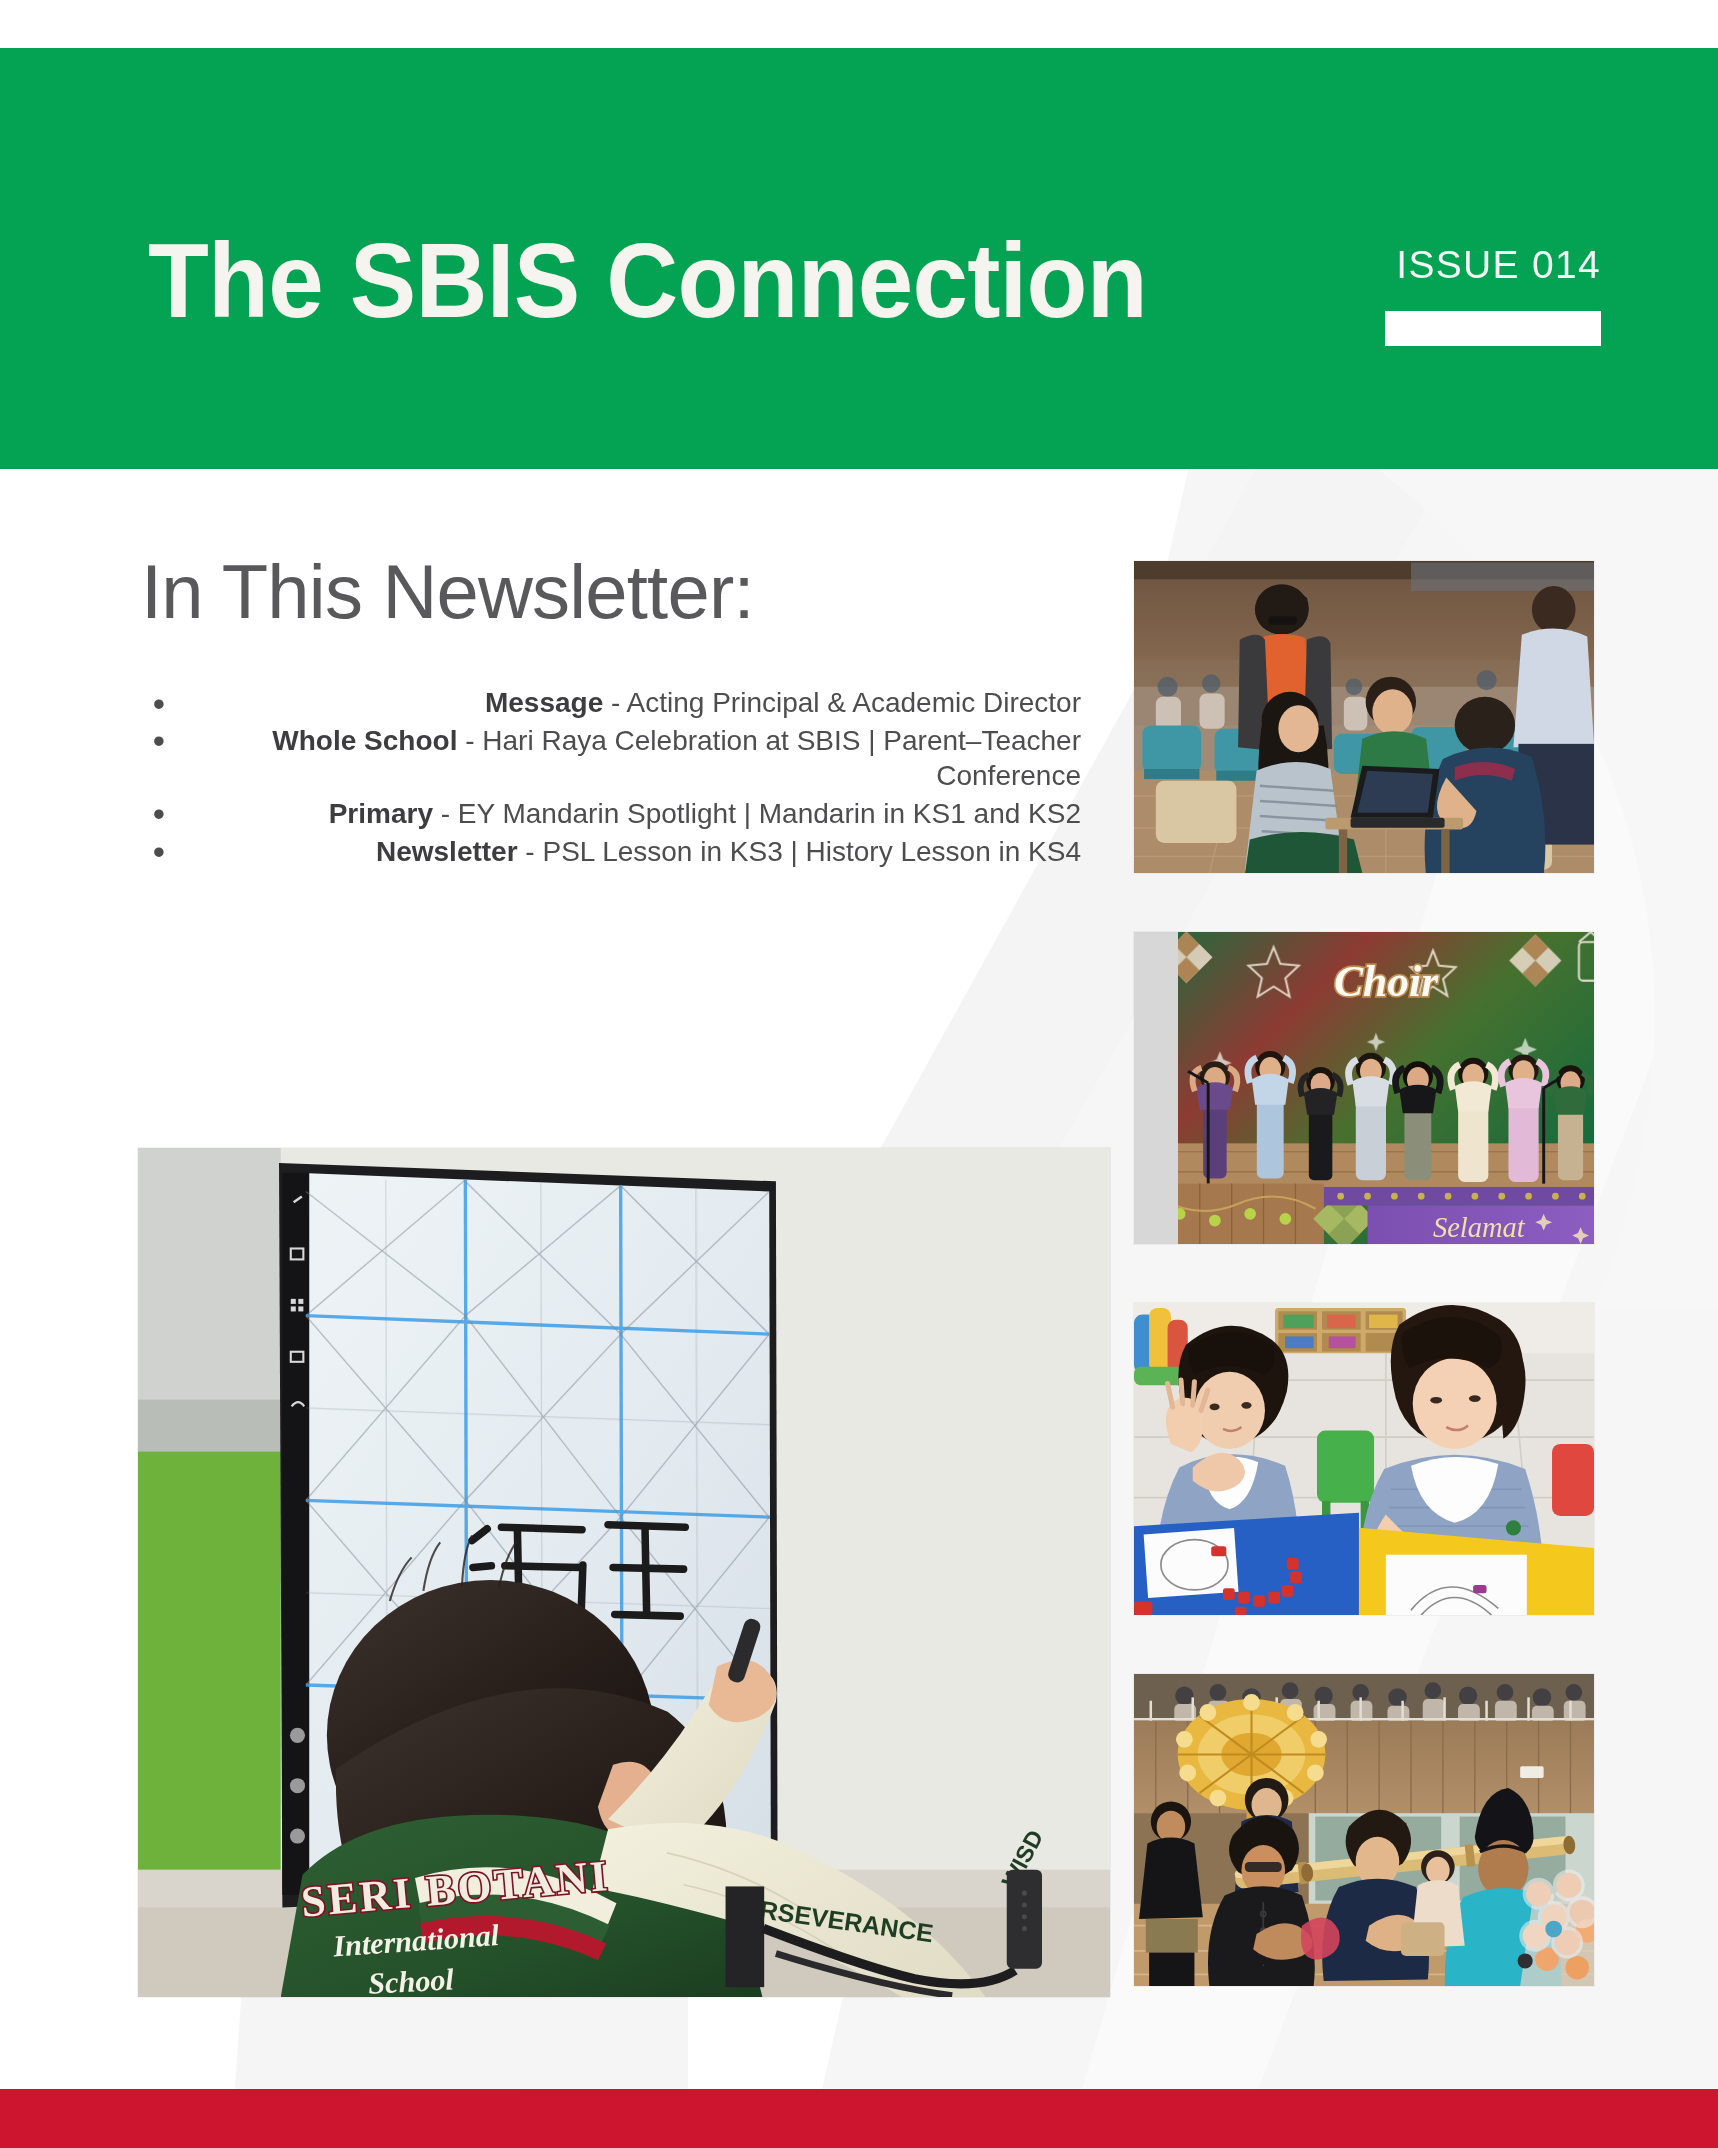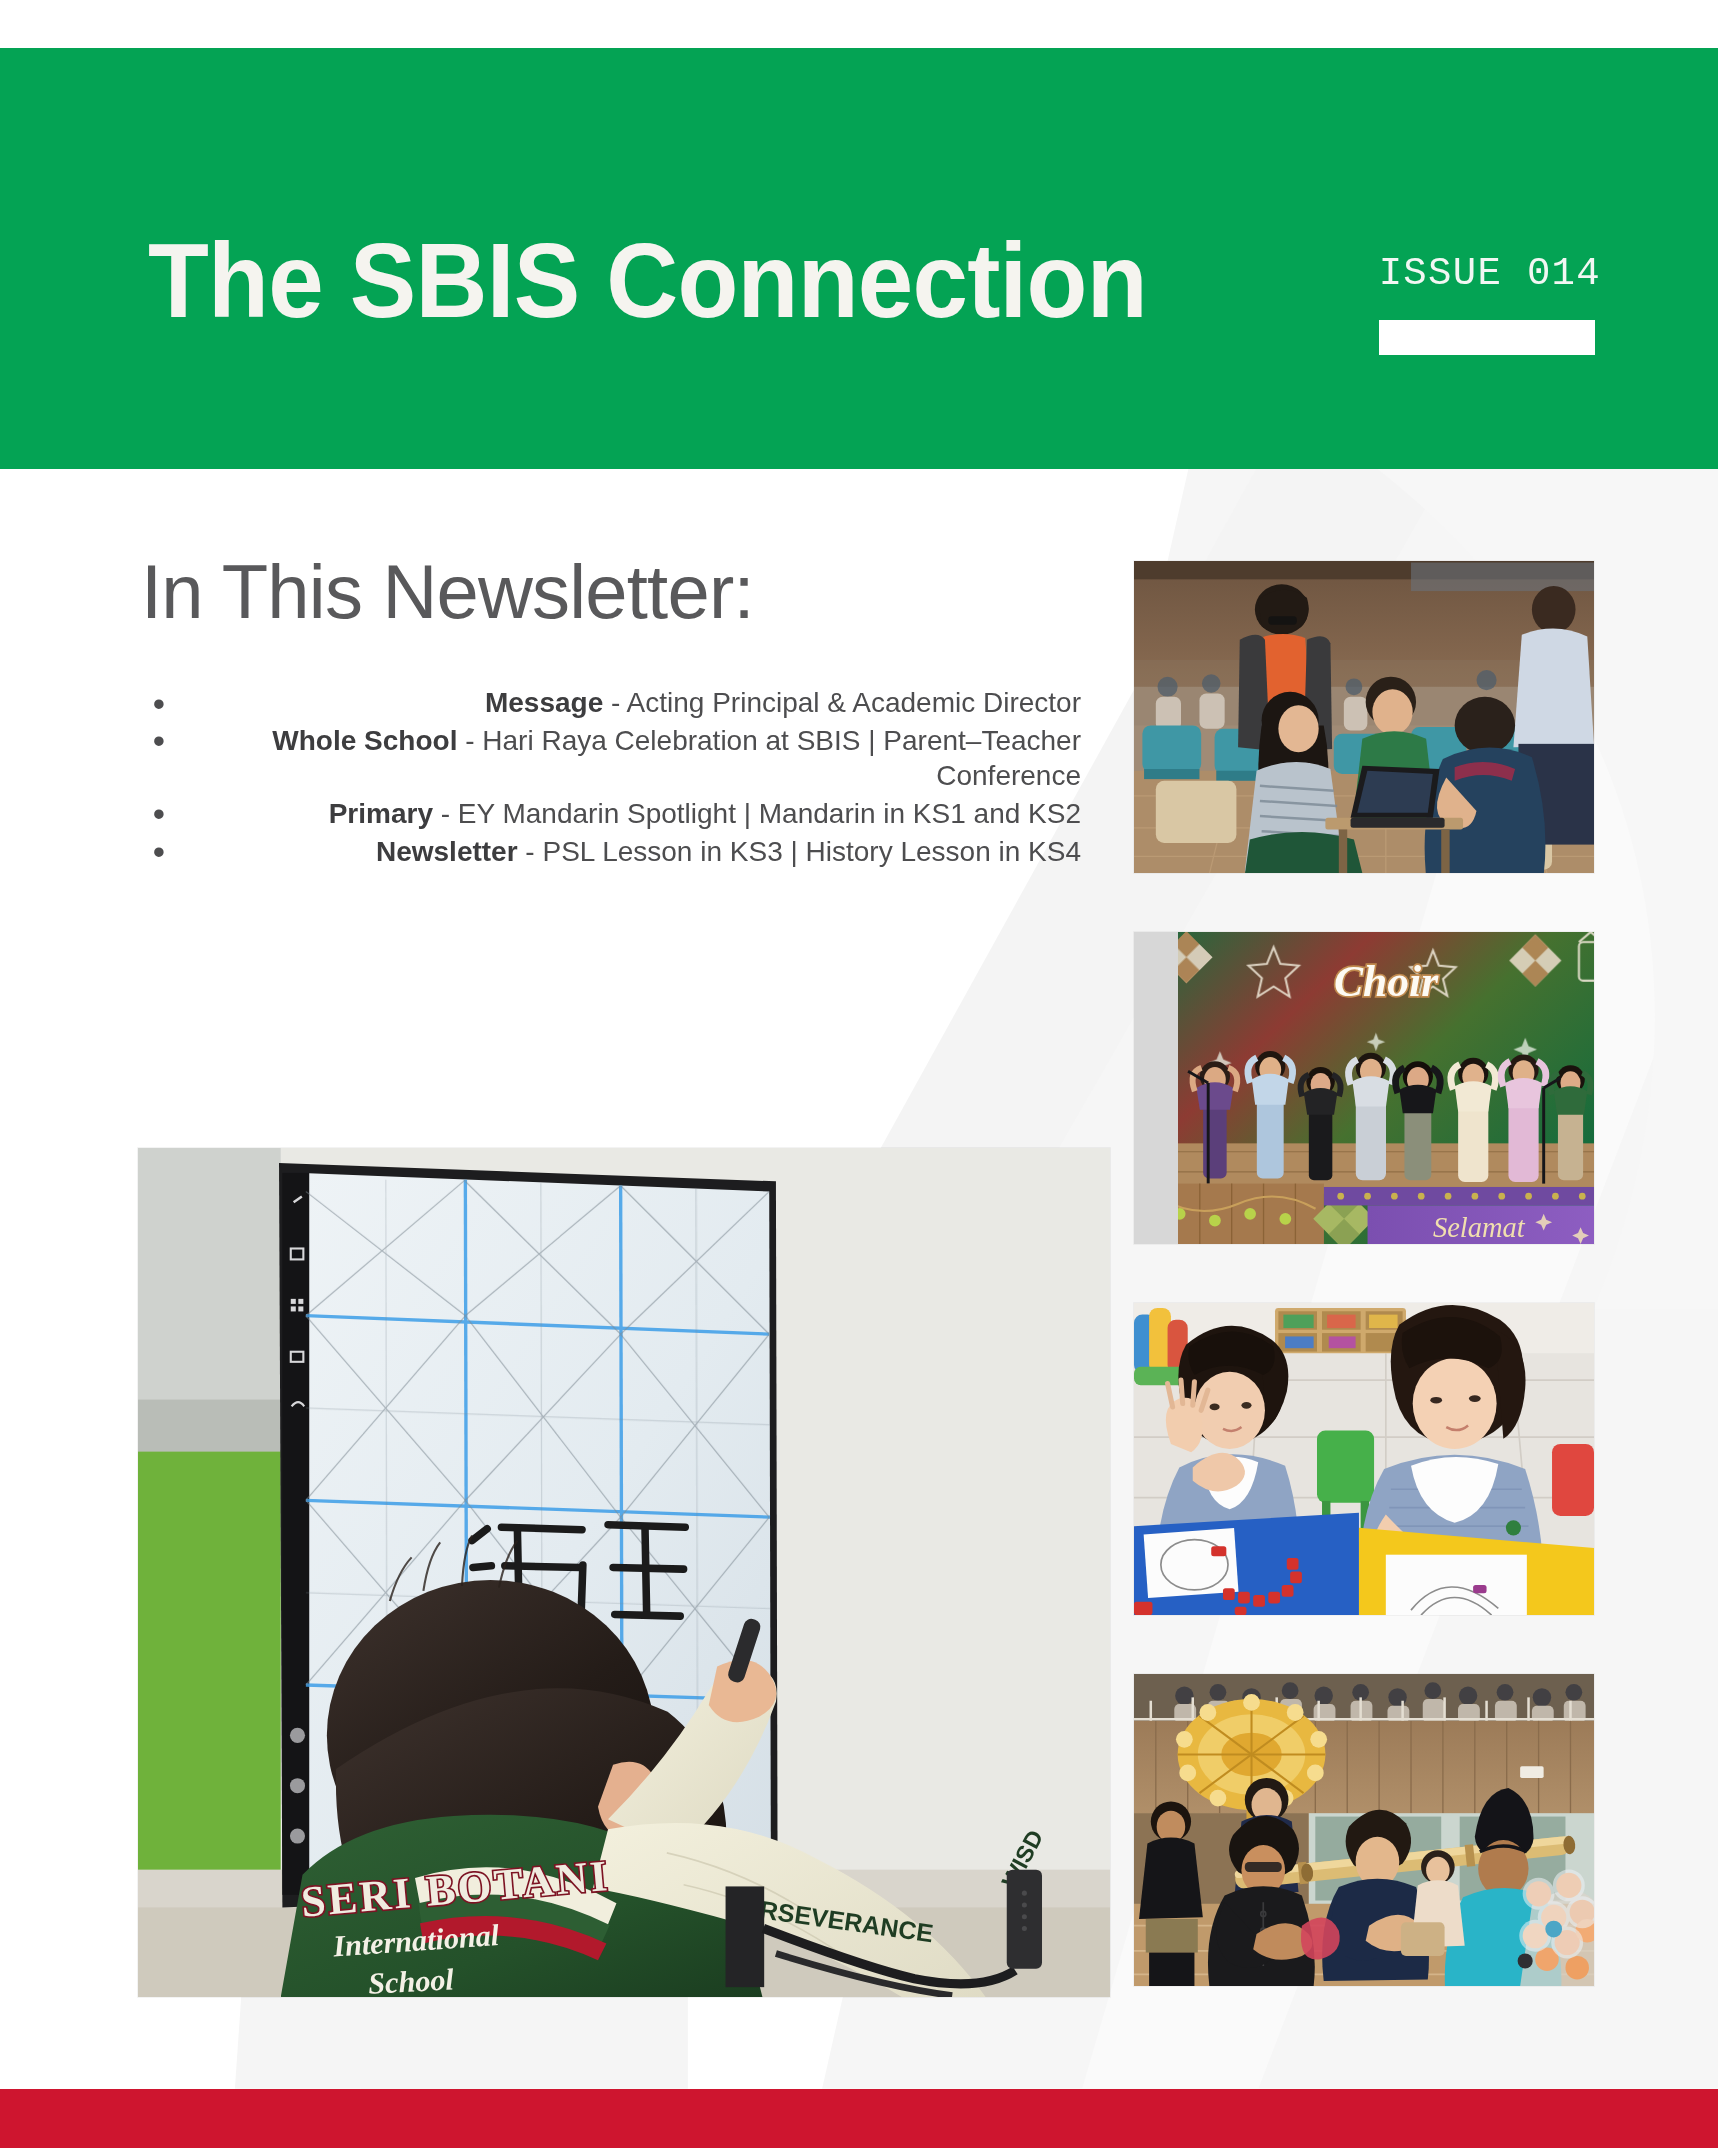--- a/index.html
+++ b/index.html
@@ -11,21 +11,21 @@
   
   .watermark { position:absolute; inset:0; pointer-events:none; z-index:0; }
 
   
   .header { position:absolute; left:0; top:0; width:1718px; height:421px;
     background:#04a354; z-index:3;margin-top:48px; }
   .masthead { position:absolute; left:148px; top:179px;
     font-size:106px; font-weight:700; color:#f5f4ef; letter-spacing:-0.8px;
     font-stretch:condensed; line-height:1; white-space:nowrap;
     transform:scaleX(0.94); transform-origin:left center; }
-  .issue-wrap { position:absolute; right:117px; top:204px; text-align:right;font-family:Liberation Mono, monospace; }
+  .issue-wrap { position:absolute; right:117px; top:195px; text-align:right; }
   .issue-label { font-size:39px; font-weight:400; color:#f2f7f3; letter-spacing:1.3px;
     white-space:nowrap; }
   .issue-rule { margin-top:23.5px; width:216px; height:35px; background:#ffffff; }
 
   
   .left-col { position:absolute; left:141px; top:554px; width:940px; z-index:2; }
   .section-title { font-size:76px; font-weight:400; color:#59595b; letter-spacing:-0.8px;
     line-height:1; margin-bottom:55px; font-stretch:condensed; }
 
   .toc { list-style:none; }

